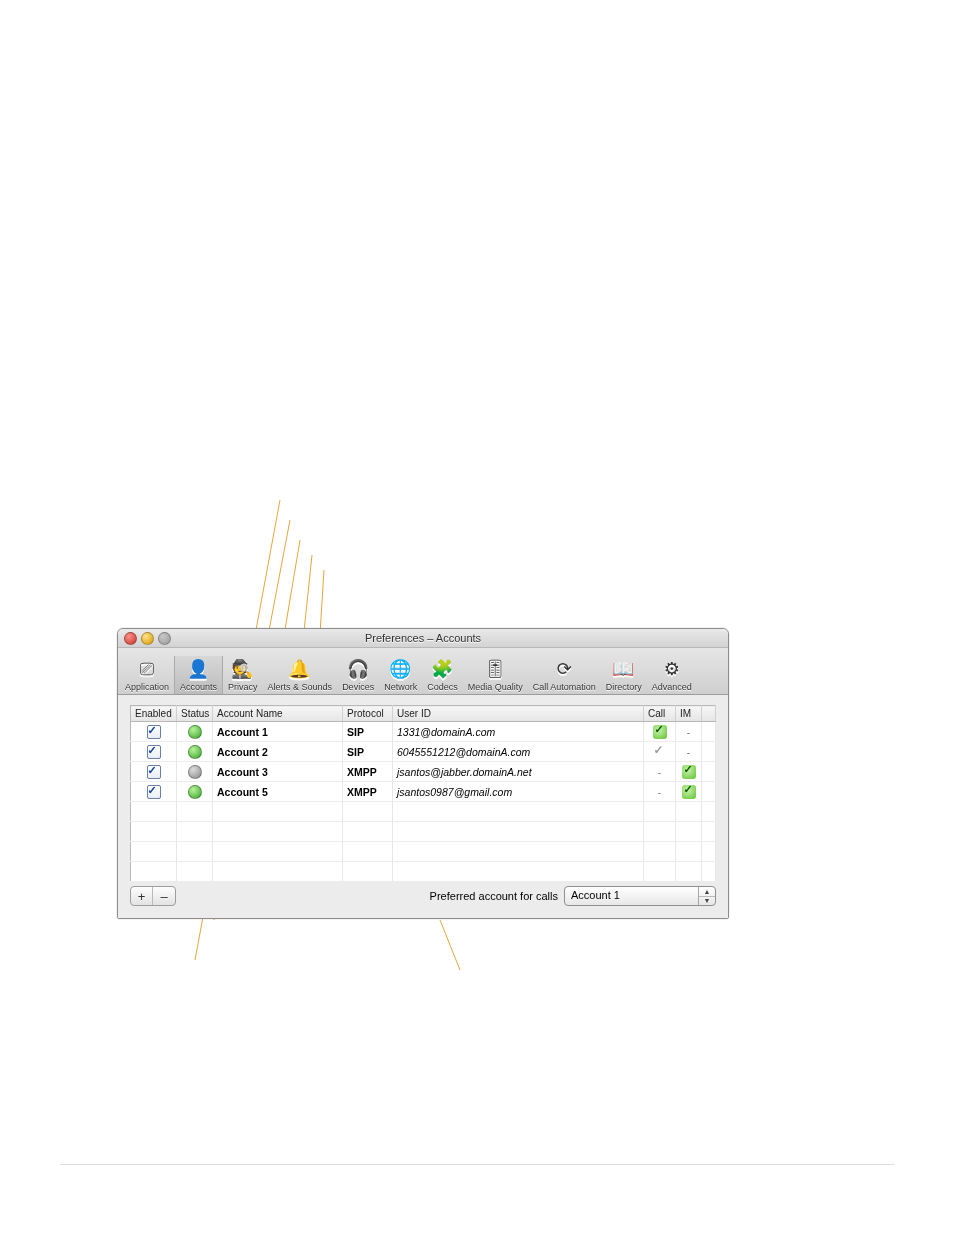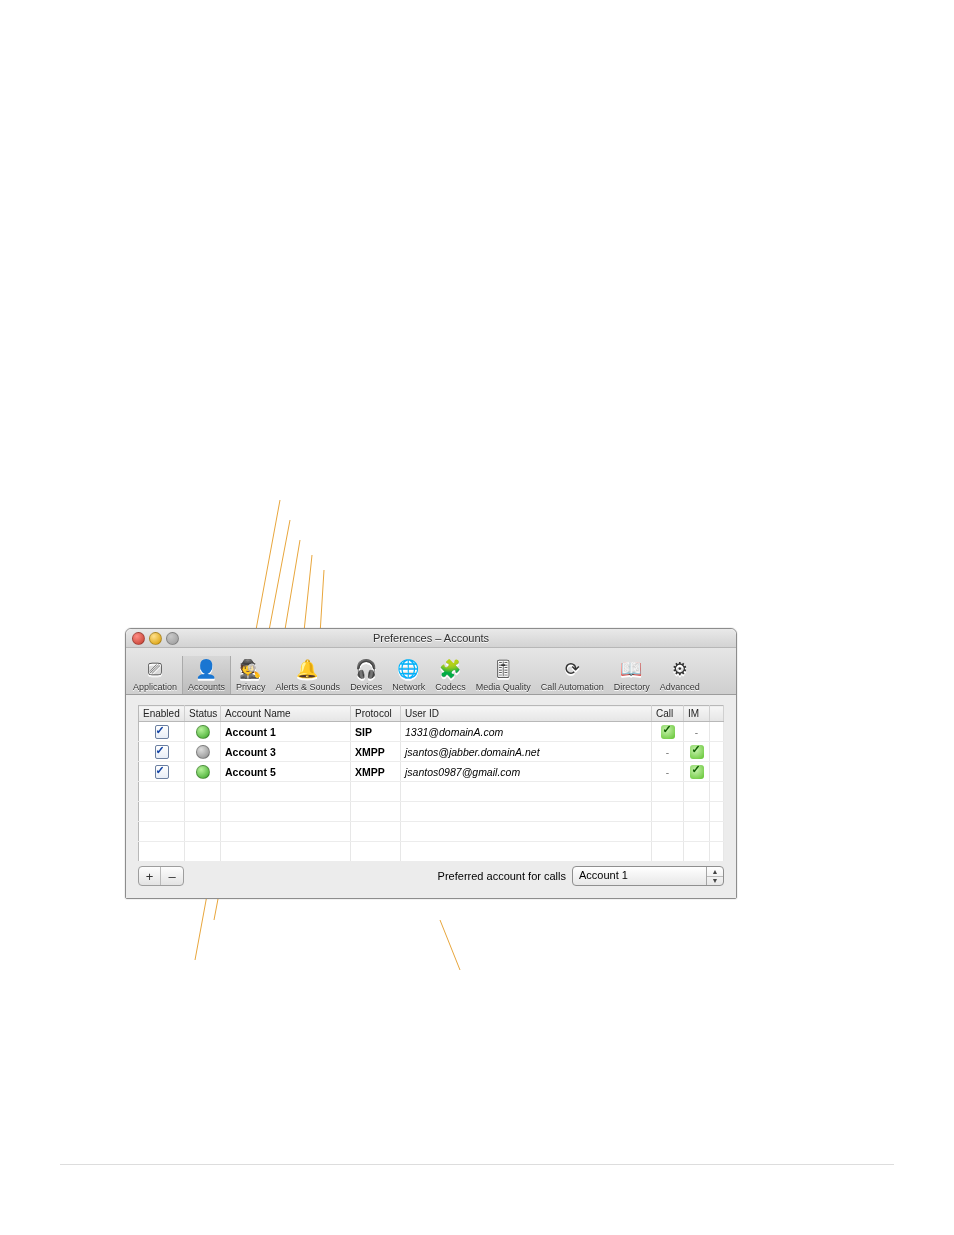--- a/index.html
+++ b/index.html
@@ -1,21 +1,21 @@
 <!DOCTYPE html>
 <html><head>
 <meta charset="utf-8">
 <style>
   html,body{margin:0;padding:0;background:#fff;font-family:"Lucida Grande","Helvetica Neue",Arial,sans-serif;font-size:11px;color:#000;}
   .page{width:954px;height:1235px;position:relative;}
   .hr{position:absolute;left:60px;right:60px;bottom:70px;border-top:1px solid #ddd;height:0;}
   
   .amber{position:absolute;stroke:#e8a63c;stroke-width:1;fill:none;}
   
-  .win{position:absolute;left:125px;top:628px;width:610px;border:1px solid #8d8d8d;border-radius:6px 6px 2px 2px;background:#fff;box-shadow:0 0 0 1px rgba(0,0,0,.05);}
+  .win{position:absolute;left:117px;top:628px;width:610px;border:1px solid #8d8d8d;border-radius:6px 6px 2px 2px;background:#fff;box-shadow:0 0 0 1px rgba(0,0,0,.05);}
   
   .tbar{height:18px;background:linear-gradient(#e9e9e9,#d3d3d3);border-bottom:1px solid #b7b7b7;border-radius:6px 6px 0 0;position:relative;}
   .traffic{position:absolute;left:6px;top:3px;display:flex;gap:4px;}
   .tl{width:11px;height:11px;border-radius:50%;border:1px solid rgba(0,0,0,.25);}
   .tl.red{background:radial-gradient(circle at 35% 30%,#ff8d85,#c0392b);}
   .tl.yel{background:radial-gradient(circle at 35% 30%,#ffe08a,#d69a00);}
   .tl.grn{background:radial-gradient(circle at 35% 30%,#c8c8c8,#9a9a9a);}
   .ttext{text-align:center;line-height:18px;font-size:11px;color:#303030;text-shadow:0 1px 0 #fff;}
   
   .toolbar{height:46px;background:linear-gradient(#e6e6e6,#cfcfcf);border-bottom:1px solid #9c9c9c;display:flex;align-items:flex-end;padding:0 2px;}
@@ -161,20 +161,30 @@
               <td class="center"><span class="dot green"></span></td>
               <td><span class="name">Account 1</span></td>
               <td><span class="proto">SIP</span></td>
               <td><span class="uid">1331@domainA.com</span></td>
               <td class="center"><span class="tick green"></span></td>
               <td class="center"><span class="dash">-</span></td>
               <td></td>
             </tr>
             <tr>
               <td class="center"><span class="chk on"></span></td>
+              <td class="center"><span class="dot green"></span></td>
+              <td><span class="name">Account 2</span></td>
+              <td><span class="proto">SIP</span></td>
+              <td><span class="uid">6045551212@domainA.com</span></td>
+              <td class="center"><span class="tick gray"></span></td>
+              <td class="center"><span class="dash">-</span></td>
+              <td></td>
+            </tr>
+            <tr>
+              <td class="center"><span class="chk on"></span></td>
               <td class="center"><span class="dot gray"></span></td>
               <td><span class="name">Account 3</span></td>
               <td><span class="proto">XMPP</span></td>
               <td><span class="uid">jsantos@jabber.domainA.net</span></td>
               <td class="center"><span class="dash">-</span></td>
               <td class="center"><span class="tick green"></span></td>
               <td></td>
             </tr>
             <tr>
               <td class="center"><span class="chk on"></span></td>

